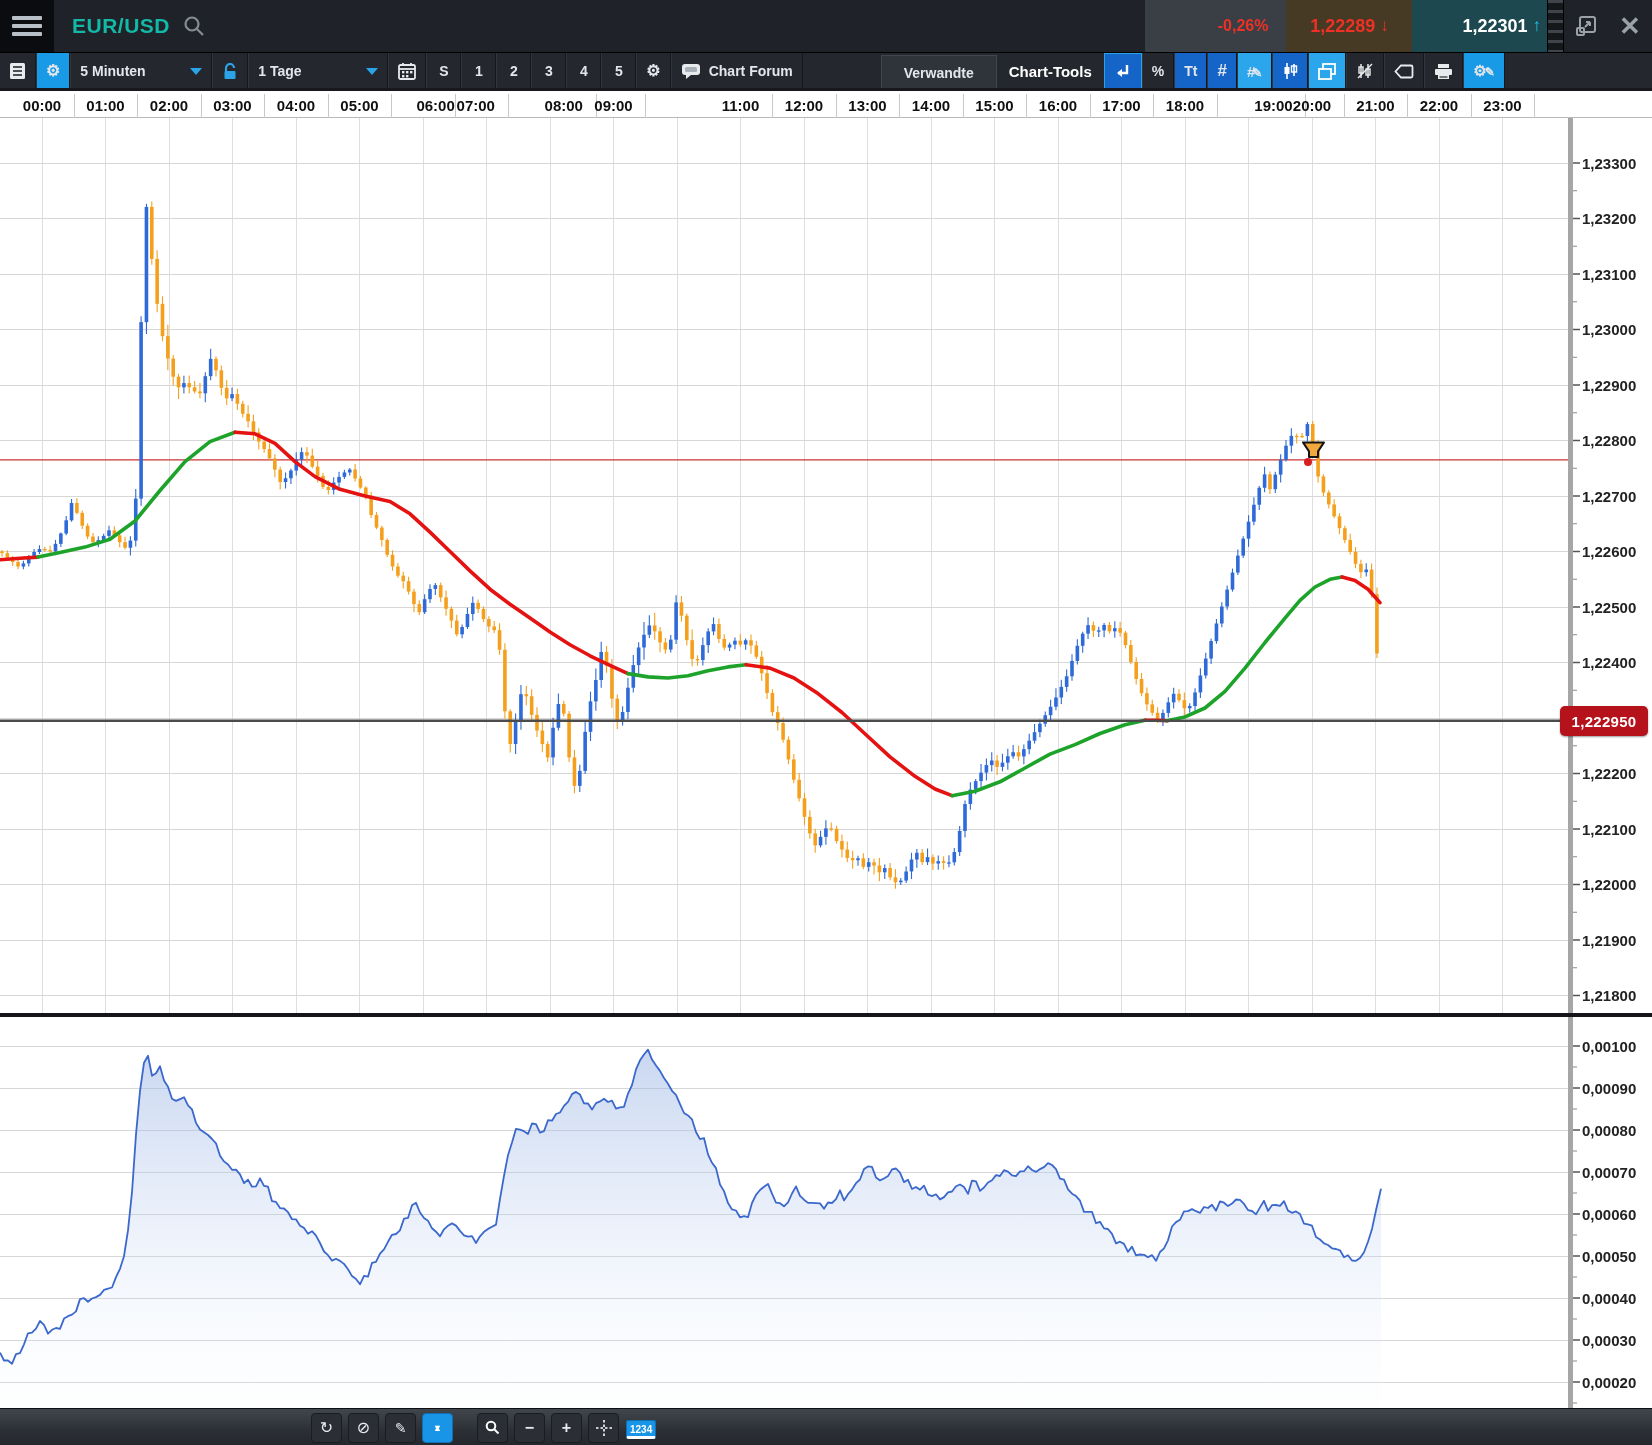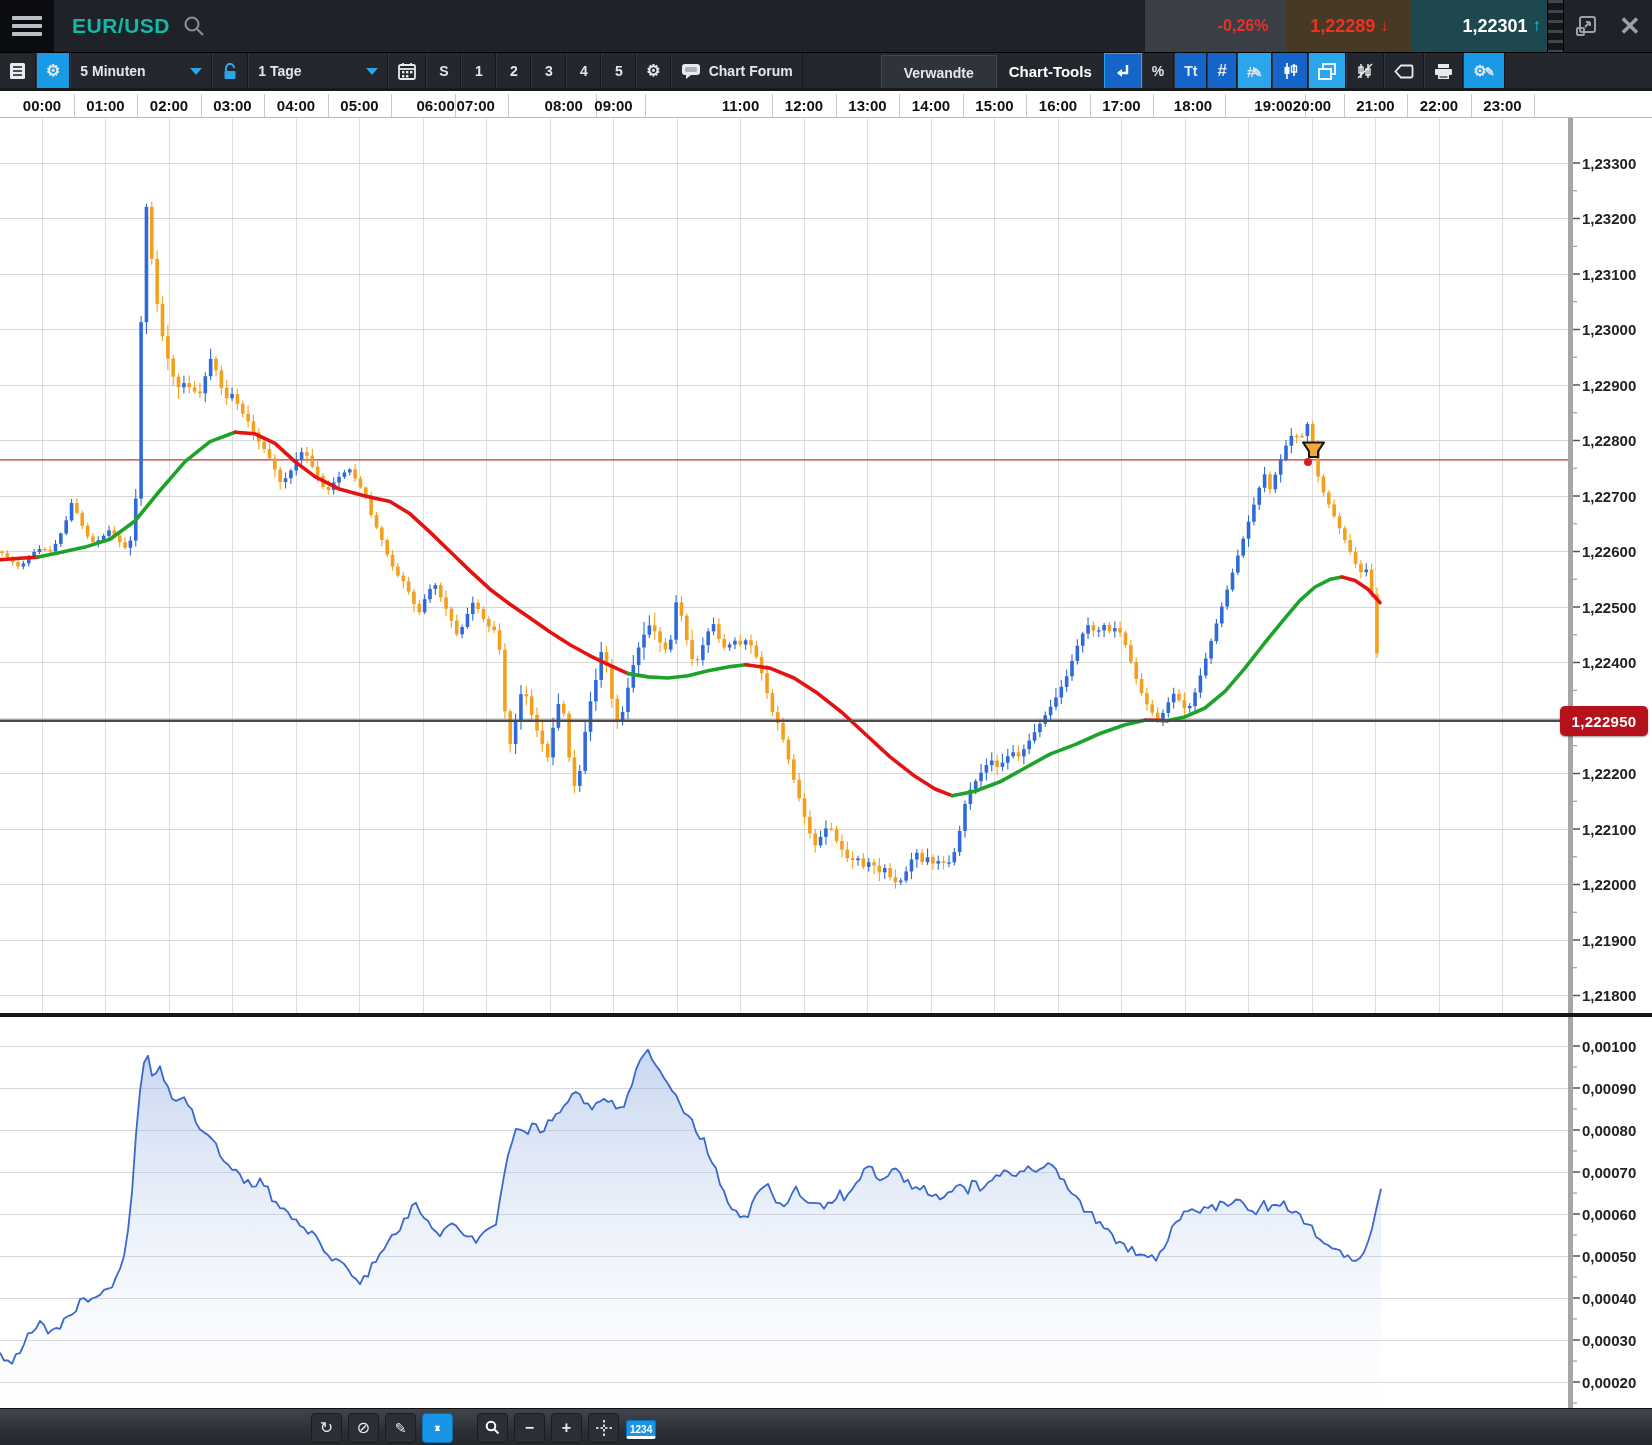--- a/index.html
+++ b/index.html
@@ -275,21 +275,21 @@
     <div class="tcell" style="left: 532px; width: 63.5px;">08:00</div>
     <div class="tcell" style="left: 581.75px; width: 63.5px;">09:00</div>
     <div class="tcell" style="left: 645.25px; width: 63.5px; margin-top: 24px;">10:00</div>
     <div class="tcell" style="left: 708.75px; width: 63.5px;">11:00</div>
     <div class="tcell" style="left: 772.25px; width: 63.5px;">12:00</div>
     <div class="tcell" style="left: 835.75px; width: 63.5px;">13:00</div>
     <div class="tcell" style="left: 899.25px; width: 63.5px;">14:00</div>
     <div class="tcell" style="left: 962.75px; width: 63.5px;">15:00</div>
     <div class="tcell" style="left: 1026.25px; width: 63.5px;">16:00</div>
     <div class="tcell" style="left: 1089.75px; width: 63.5px;">17:00</div>
-    <div class="tcell" style="left: 1153.25px; width: 63.5px; margin-left: 8px;">18:00</div>
+    <div class="tcell" style="left: 1153.25px; width: 63.5px;">18:00</div>
     <div class="tcell" style="left: 1216.75px; width: 63.5px; padding-left: 25px;">19:00</div>
     <div class="tcell" style="left: 1280.25px; width: 63.5px;">20:00</div>
     <div class="tcell" style="left: 1343.75px; width: 63.5px;">21:00</div>
     <div class="tcell" style="left: 1407.25px; width: 63.5px;">22:00</div>
     <div class="tcell" style="left: 1470.75px; width: 63.5px;">23:00</div>
   </div>
 
 <div class="chart-main">
   <svg id="mainSvg" width="1652" height="895" viewBox="0 0 1652 895">
       <rect x="0" y="0" width="1652" height="895" fill="#ffffff"></rect>

